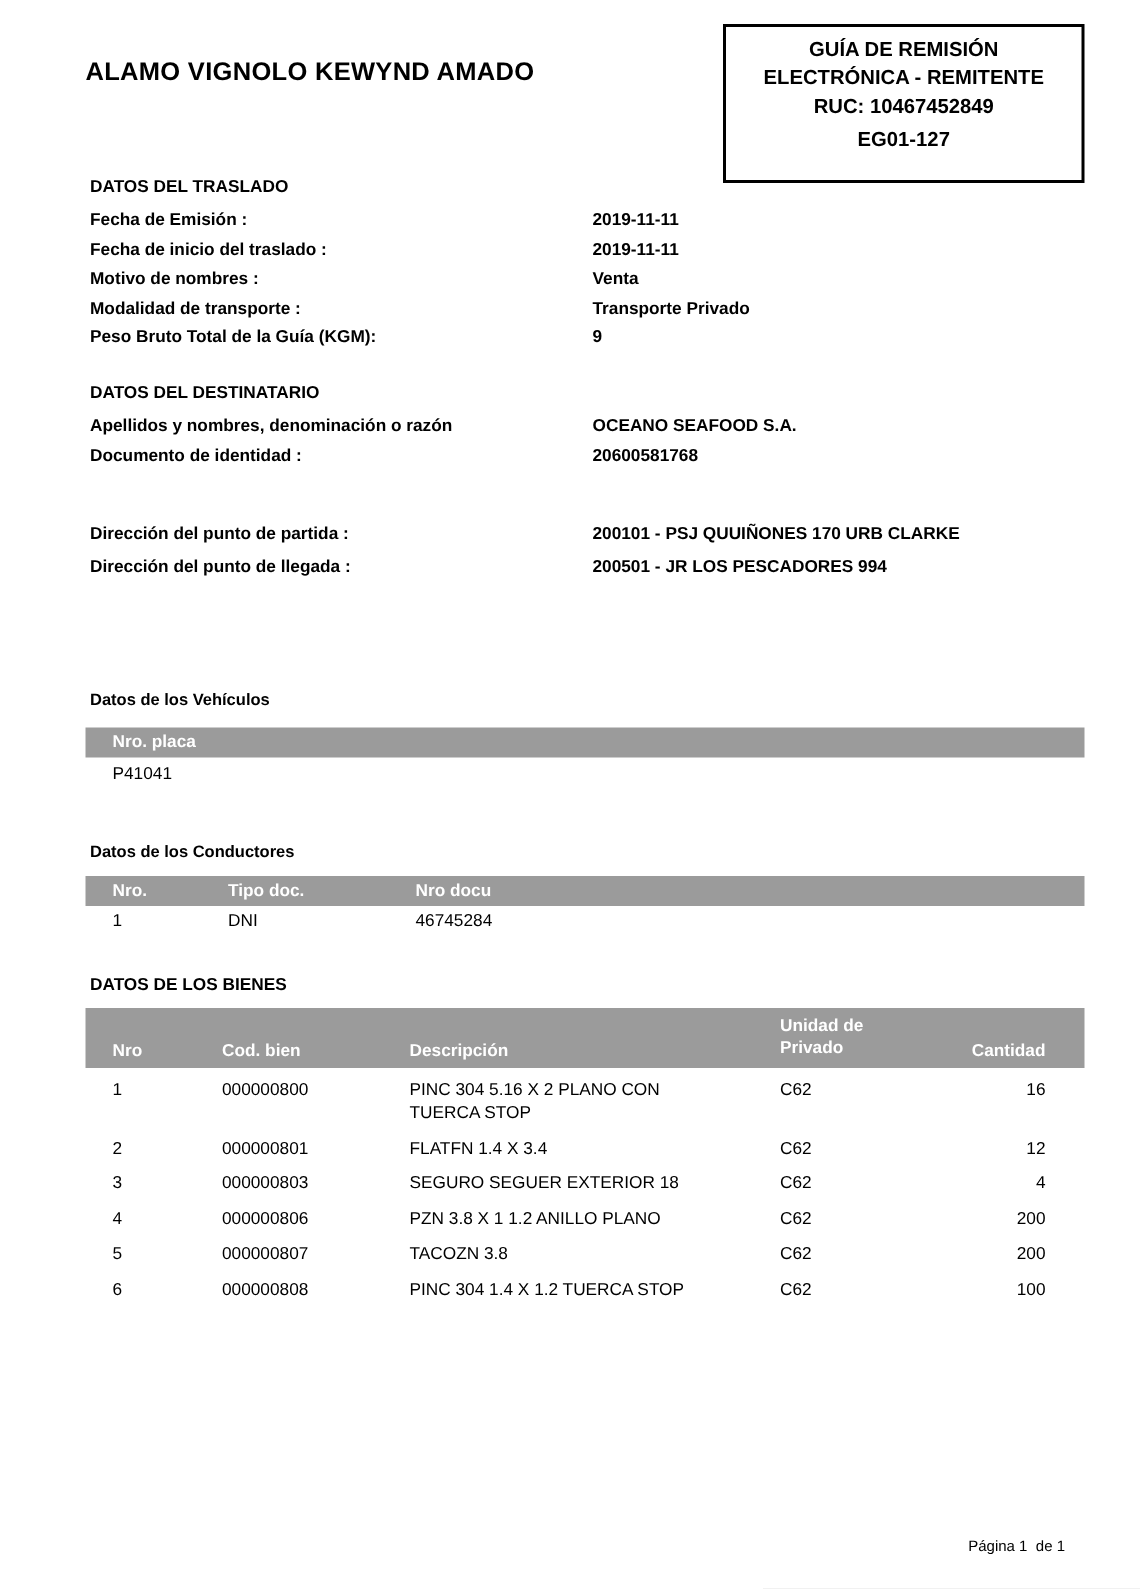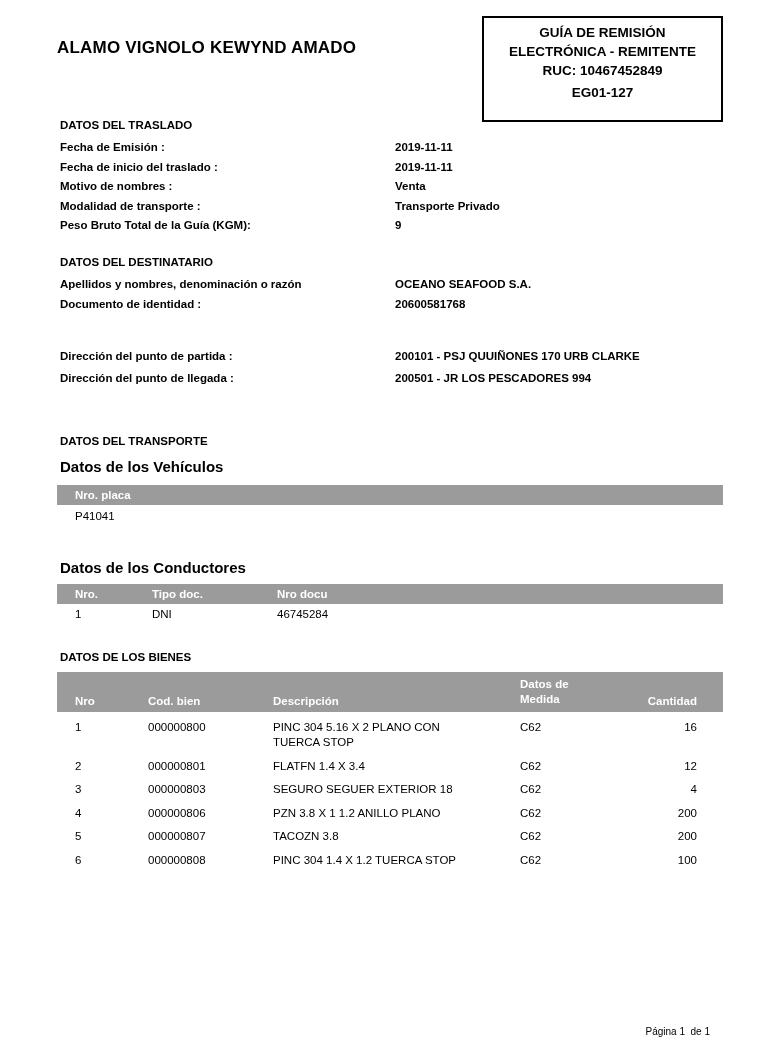--- a/index.html
+++ b/index.html
@@ -28,21 +28,21 @@
   .sec{position:absolute;left:60px;width:663px;}
   .sec h2,.tblock h2{font-size:11.5px;font-weight:700;line-height:14px;margin:0 0 9px 0;}
   .frow{display:flex;align-items:flex-start;}
   .rows-195 .frow{height:19.5px;}
   .rows-22 .frow{height:22px;}
   .flabel{width:335px;flex:none;font-weight:700;}
   .fvalue{font-weight:700;}
 
   .tblock{position:absolute;left:57px;width:666px;}
   .tblock h2,.tblock h3{margin-left:3px;}
-  .tblock h3{font-size:15px;font-weight:700;line-height:14px;margin-top:0;margin-bottom:0;}
+  .tblock h3{font-size:11px;font-weight:700;line-height:14px;margin-top:0;margin-bottom:0;}
   .abs{position:absolute;left:0;right:0;}
 
   .thead{
     background:var(--table-header-bg,#9b9b9b);
     color:var(--table-header-text,#ffffff);
     font-weight:700;display:flex;box-sizing:border-box;
   }
   .thead.one{height:20px;align-items:center;}
   .thead.tall{height:40px;align-items:flex-end;padding-bottom:5px;}
   .trow{display:flex;align-items:flex-start;}
@@ -125,21 +125,20 @@
       <span class="flabel">Dirección del punto de partida :</span>
       <span class="fvalue">200101 - PSJ QUUIÑONES 170 URB CLARKE</span>
     </div>
     <div class="frow">
       <span class="flabel">Dirección del punto de llegada :</span>
       <span class="fvalue">200501 - JR LOS PESCADORES 994</span>
     </div>
   </div>
 
   <div class="tblock" style="top:434px;height:90px">
-    <h2 class="abs" style="top:0">DATOS DEL TRANSPORTE</h2>
     <h3 class="abs" style="top:26px">Datos de los Vehículos</h3>
     <div class="thead one abs" style="top:51px">
       <span class="vc1">Nro. placa</span>
     </div>
     <div class="trow abs" style="top:76px">
       <span class="vc1">P41041</span>
     </div>
   </div>
 
   <div class="tblock" style="top:561px;height:65px">
@@ -155,21 +154,21 @@
       <span class="cc3">46745284</span>
     </div>
   </div>
 
   <div class="tblock" style="top:650px;height:230px">
     <h2 class="abs" style="top:0">DATOS DE LOS BIENES</h2>
     <div class="thead tall abs" style="top:22px">
       <span class="b1">Nro</span>
       <span class="b2">Cod. bien</span>
       <span class="b3">Descripción</span>
-      <span class="b4"><span class="unit-head">Datos de Medida</span></span>
+      <span class="b4"><span class="unit-head">Unidad de Privado</span></span>
       <span class="b5">Cantidad</span>
     </div>
     <div class="goods-rows abs" style="top:70px">
       <div class="trow">
         <span class="b1">1</span>
         <span class="b2">000000800</span>
         <span class="b3">
             <span class="wrap">PINC 304 5.16 X 2 PLANO CON TUERCA STOP</span>
           </span>
         <span class="b4">C62</span>

